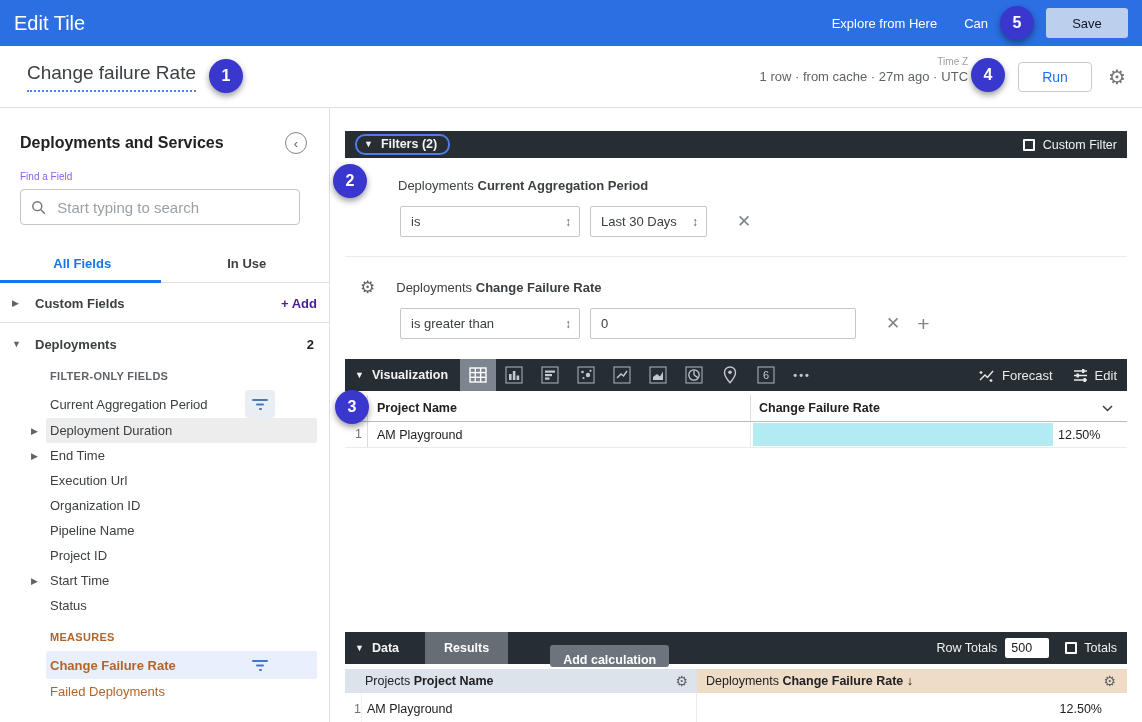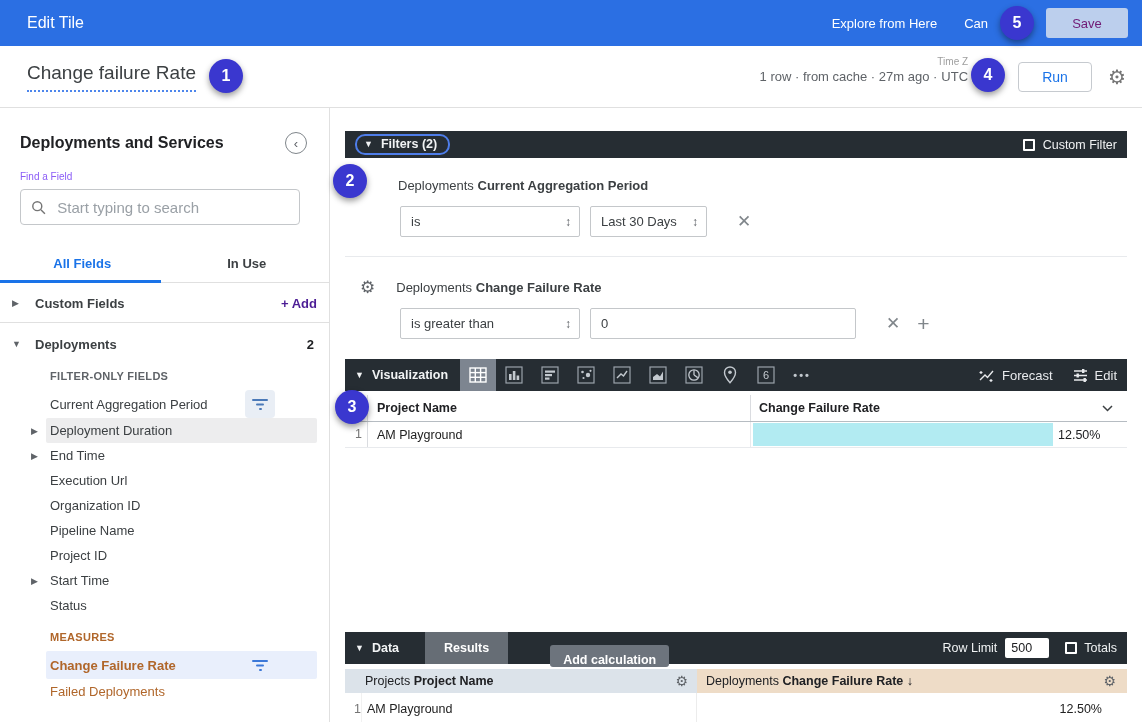--- a/index.html
+++ b/index.html
@@ -4,25 +4,25 @@
 <style>
   * { box-sizing: border-box; margin: 0; padding: 0; }
   html,body { width:1142px; height:722px; }
   body {
     position: relative; overflow: hidden; background: #fff;
     font-family: "Liberation Sans", "DejaVu Sans", sans-serif; color:#212121;
   }
 
   
   .topbar { height:46px; background:#2b6fe3; display:flex; align-items:center; padding:0 14px; color:#fff; }
-  .topbar-title { font-size:16px; font-weight:400; margin-left:13px; }
+  .topbar-title { font-size:20px; font-weight:400; }
   .topbar-right { margin-left:auto; display:flex; align-items:center; }
   .topbar-link { font-size:13px; font-weight:500; color:#fff; cursor:pointer; background:none; border:none; }
   .link-cancel { margin-left:27px; }
-  .save-btn { width:82px; height:30px; background:#bccfed; color:#701a75; border:none; border-radius:3px; font-size:13px; margin-left:58px; }
+  .save-btn { width:82px; height:30px; background:#bccfed; color:#0f172a; border:none; border-radius:3px; font-size:13px; margin-left:58px; }
 
   
   .titlebar { height:62px; border-bottom:1px solid #e0e0e0; display:flex; align-items:center; padding:0 16px 0 27px; background:#fff; }
   .tile-title { font-size:19px; color:#3c4043; border-bottom:2px dotted #4d86ec; padding-bottom:6px; }
   .title-right { margin-left:auto; display:flex; align-items:center; }
   .status-text { font-size:13px; color:#5f6368; }
   .tz { position:relative; font-size:13px; color:#5f6368; margin-left:4px; }
   .tz-mini { position:absolute; top:-13px; left:-4px; font-size:10px; color:#9e9e9e; white-space:nowrap; }
   .run-btn { width:74px; height:30px; background:#fff; border:1px solid #c6cacf; border-radius:4px; color:#1a73e8; font-size:14px; margin-left:50px; cursor:pointer; }
   .gear { font-size:18px; color:#757575; line-height:1; }
@@ -424,21 +424,21 @@
   </div>
 
   <div class="darkbar data-bar">
     <span class="bar-title">
       <span class="tri-w">▼</span>
       <span>Data</span>
     </span>
     <span class="results-tab">Results</span>
     <button class="calc-btn">Add calculation</button>
     <span class="data-right">
-      <span>Row Limit</span>
+      <span>Row Totals</span>
       <input class="limit-input" value="500" style="">
       <span class="totals-wrap">
         <span class="cbx"></span>
         <span>Totals</span>
       </span>
     </span>
   </div>
 
   <div class="dtable">
     <div class="dhead">

